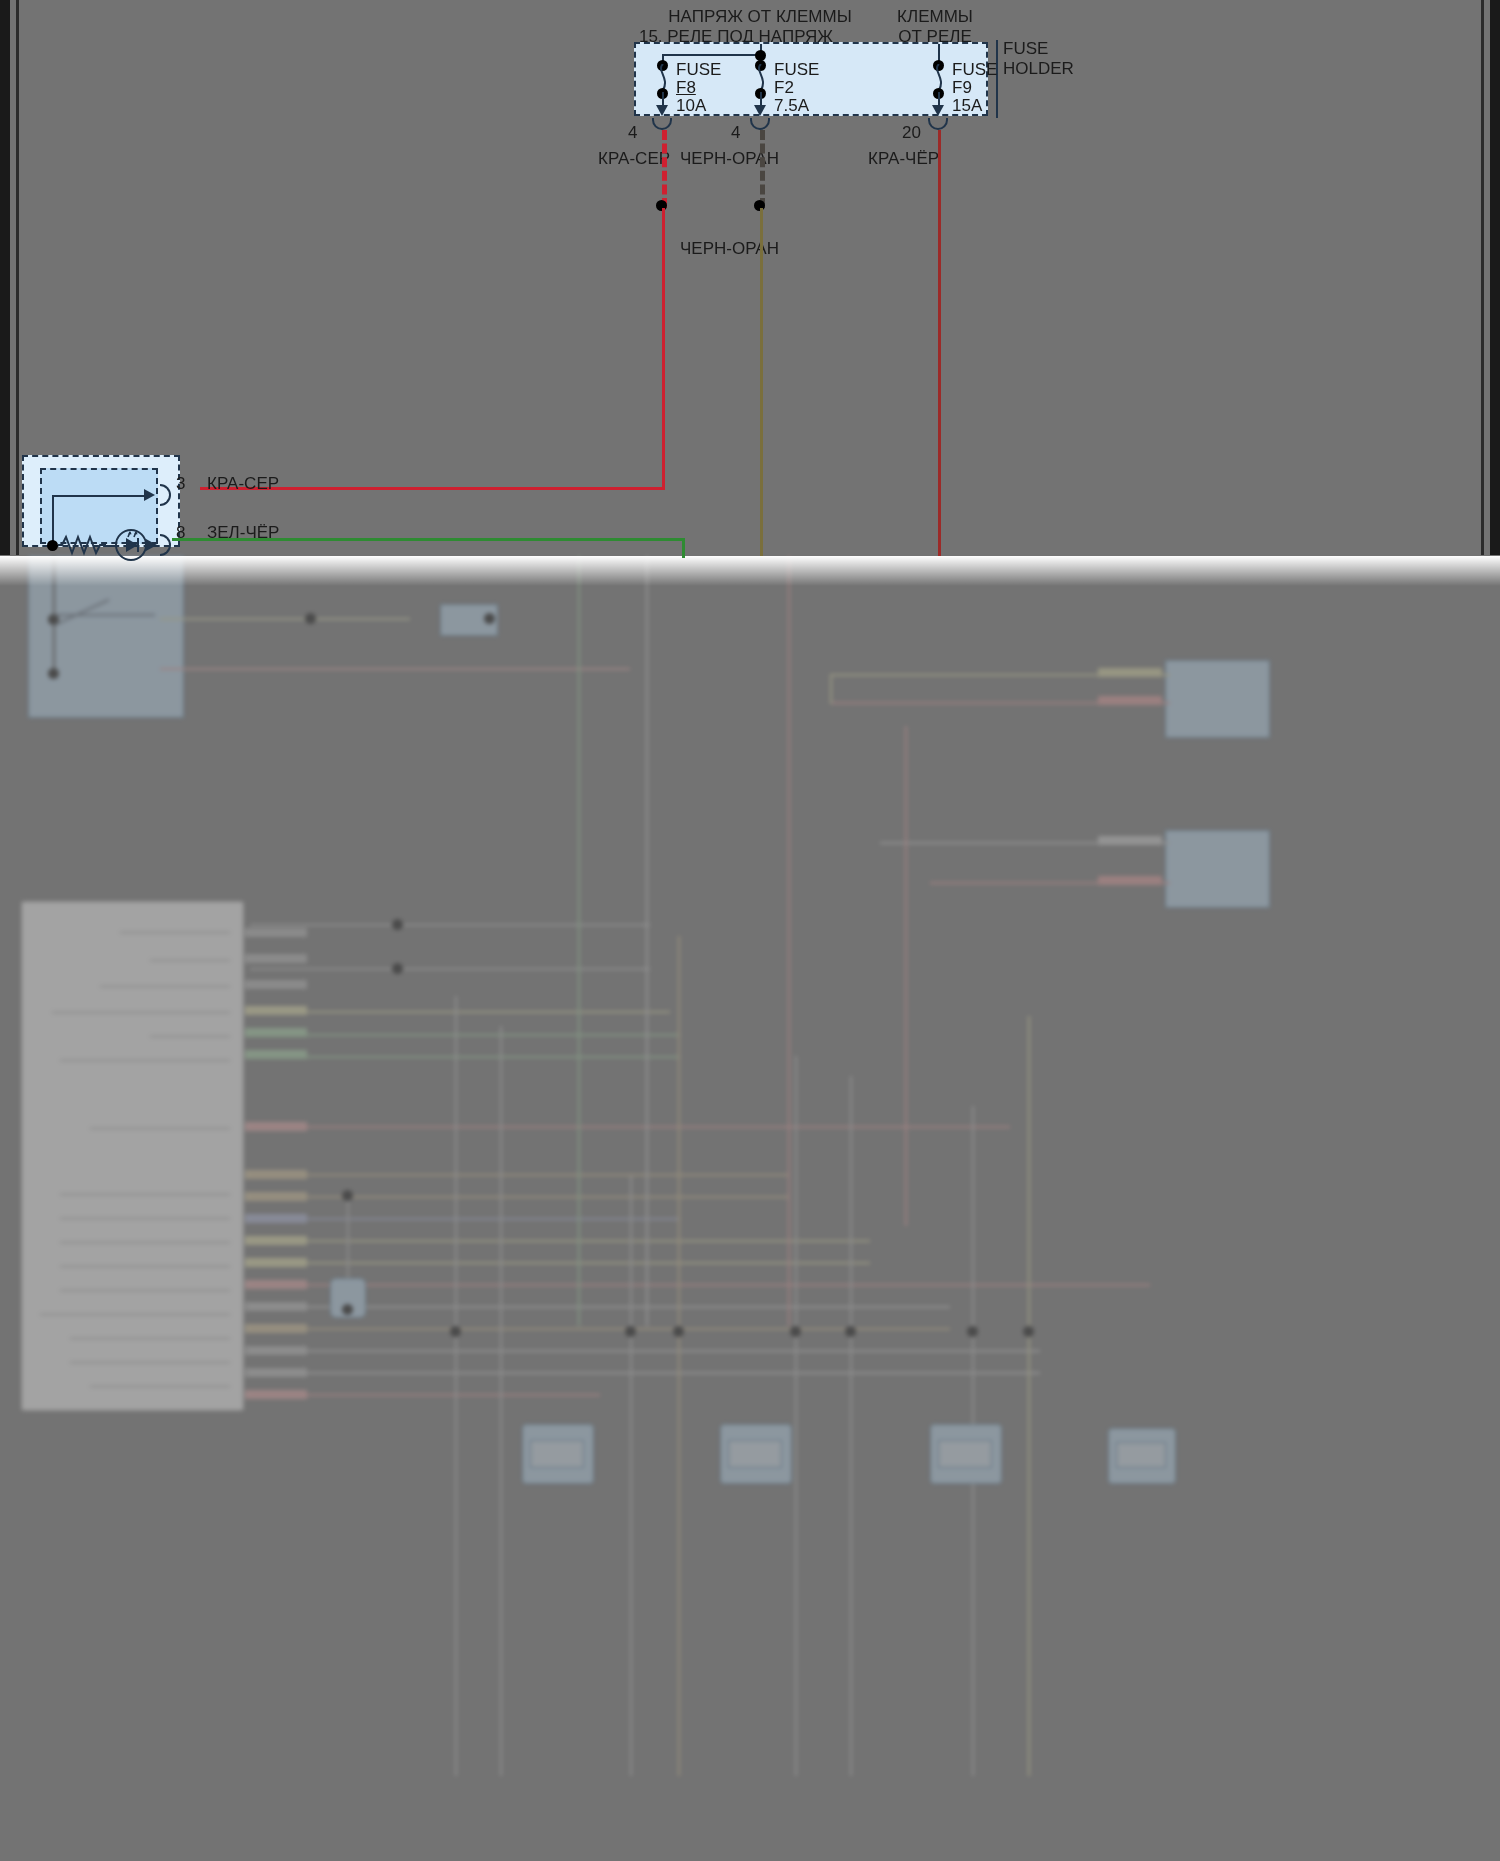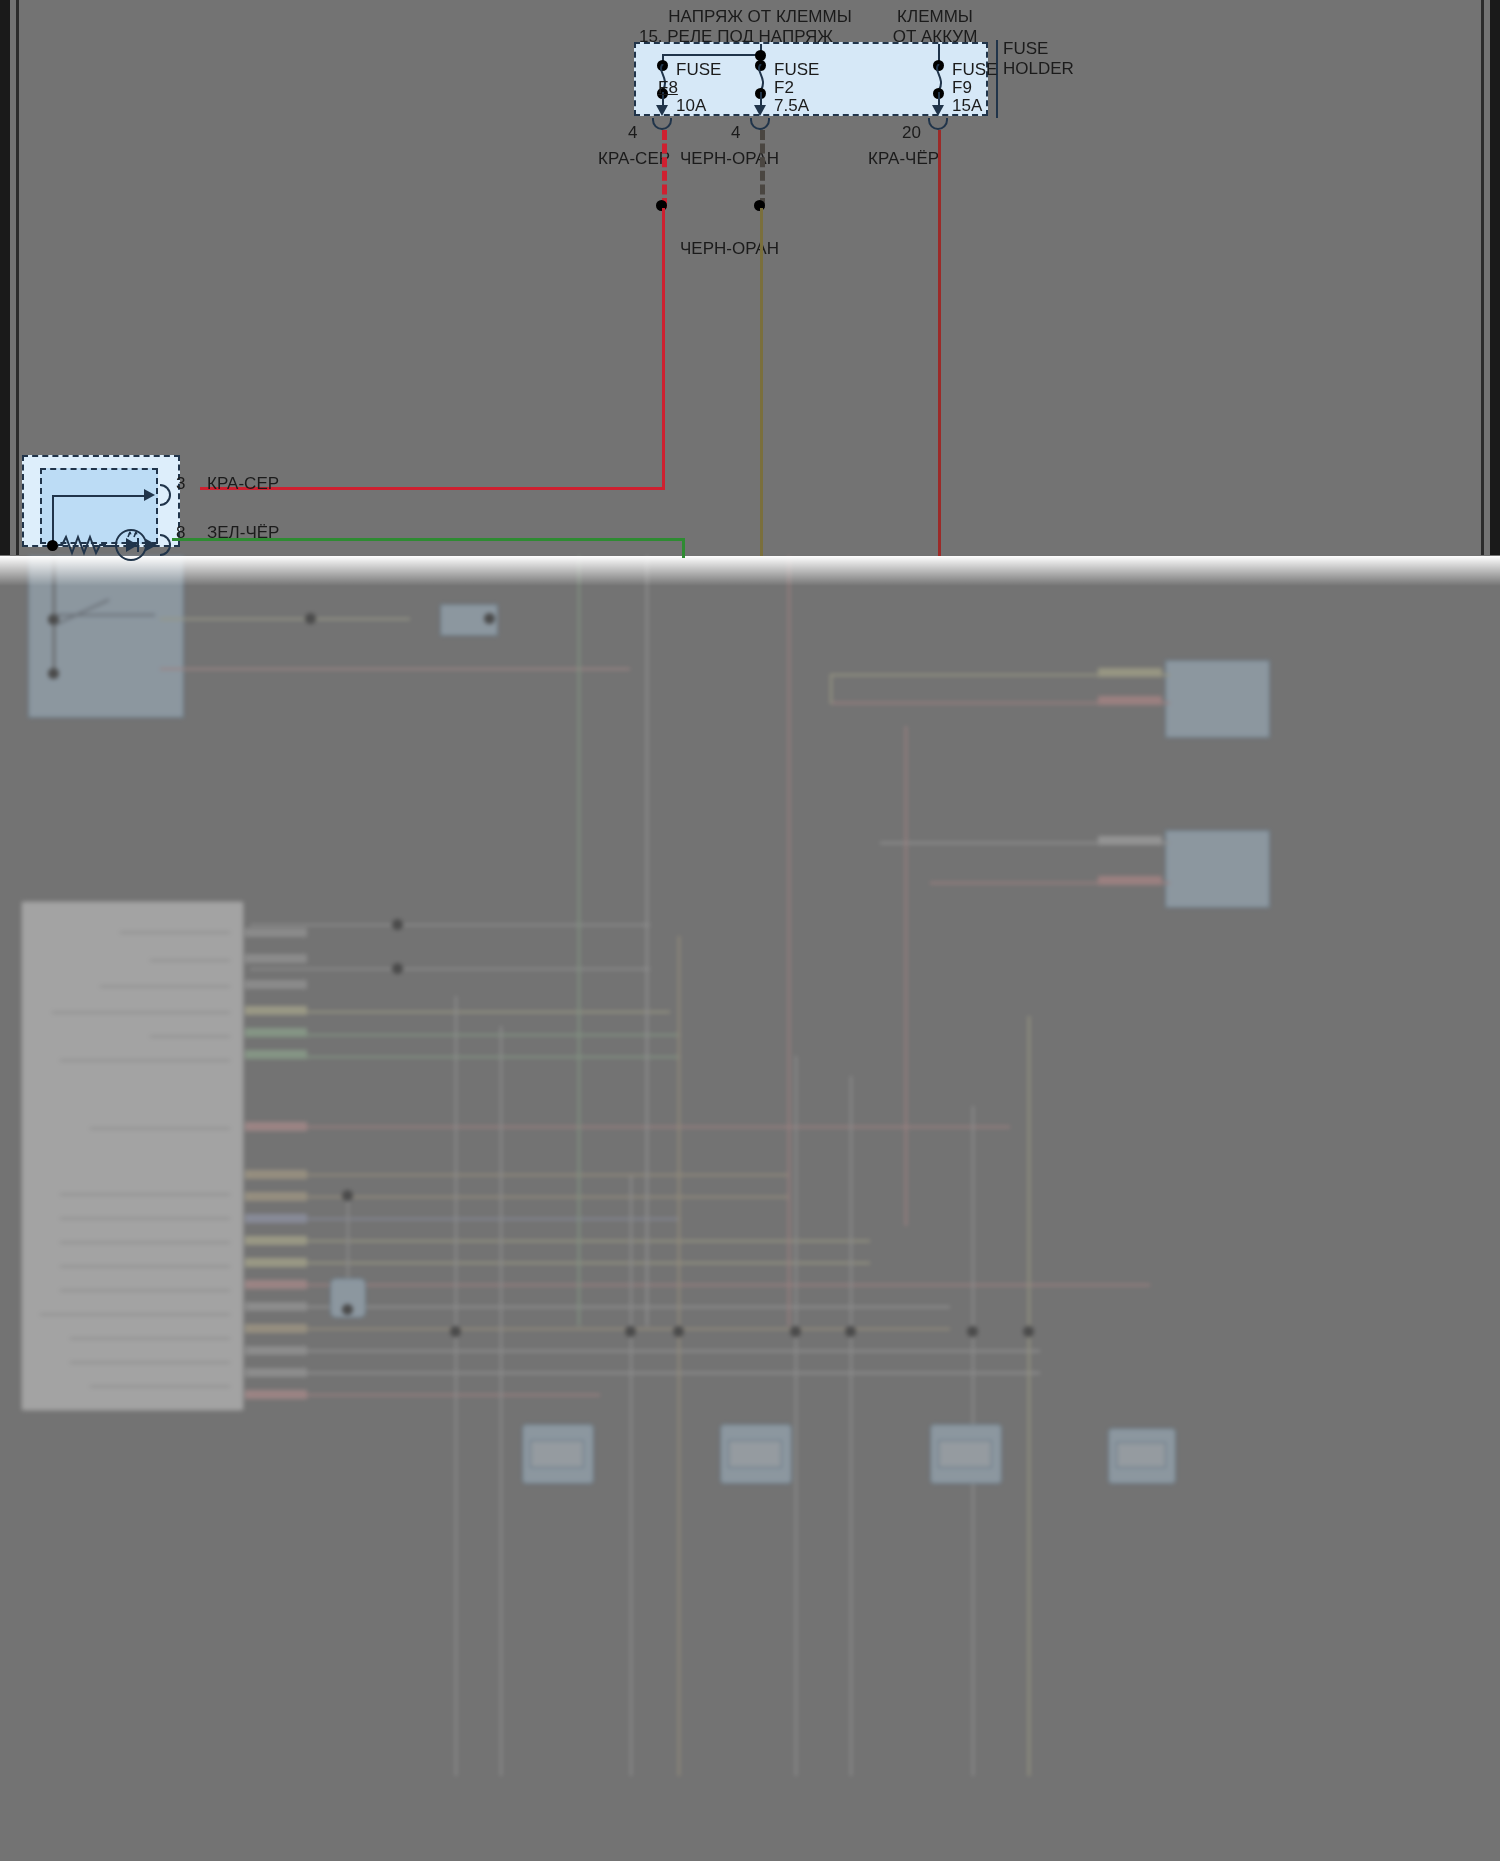--- a/index.html
+++ b/index.html
@@ -306,21 +306,21 @@
     <div class="lbl micro" style="left:26px; top:1228px; color:#cfcfcf;">&nbsp;</div>
   </div>
   <div id="faded-fadein"></div>
 
   <div class="sharp">
 
     <div class="lbl big center" style="left:760px; top:6px;">НАПРЯЖ ОТ КЛЕММЫ</div>
     <div class="lbl big center" style="left:736px; top:26px;">15, РЕЛЕ ПОД НАПРЯЖ</div>
 
     <div class="lbl big center" style="left:935px; top:6px;">КЛЕММЫ</div>
-    <div class="lbl big center" style="left:935px; top:26px;">ОТ АККУМ</div>
+    <div class="lbl big center" style="left:935px; top:26px;">ОТ РЕЛЕ</div>
 
     <div class="box-dashed" style="left:634px; top:42px; width:354px; height:74px;"></div>
 
     <div class="wire wire-v" style="left:996px; top:40px; height:78px; border-color:#20344a; border-left-width:2px;"></div>
     <div class="lbl big" style="left:1003px; top:38px;">FUSE</div>
     <div class="lbl big" style="left:1003px; top:58px;">HOLDER</div>
 
     <div class="wire wire-v" style="left:760px; top:44px; height:12px; border-color:#20344a;"></div>
     <div class="wire wire-h" style="left:662px; top:54px; width:100px; border-color:#20344a;"></div>
     <div class="wire wire-v" style="left:662px; top:54px; height:10px; border-color:#20344a;"></div>
@@ -329,21 +329,21 @@
     <div class="wire wire-v" style="left:938px; top:44px; height:22px; border-color:#20344a;"></div>
 
     <div class="node" style="left:657px; top:60px;"></div>
     <svg class="fuse-svg" style="left:654px; top:64px;" width="18" height="26" viewBox="0 0 18 26">
       <path d="M9 0 C 2 6, 16 14, 9 26" fill="none" stroke="#20344a" stroke-width="2"></path>
     </svg>
     <div class="node" style="left:657px; top:88px;"></div>
     <div class="wire wire-v" style="left:662px; top:92px; height:15px; border-color:#20344a;"></div>
     <div class="arrow-down" style="left:656px; top:105px;"></div>
     <div class="lbl big" style="left:676px; top:59px;">FUSE</div>
-    <div class="lbl big" style="left:658px; top:77px;text-decoration:underline;">F8</div>
+    <div class="lbl big" style="left:676px; top:77px;text-decoration:underline;">F8</div>
     <div class="lbl big" style="left:676px; top:95px;">10A</div>
 
     <div class="node" style="left:755px; top:60px;"></div>
     <svg class="fuse-svg" style="left:752px; top:64px;" width="18" height="26" viewBox="0 0 18 26">
       <path d="M9 0 C 2 6, 16 14, 9 26" fill="none" stroke="#20344a" stroke-width="2"></path>
     </svg>
     <div class="node" style="left:755px; top:88px;"></div>
     <div class="wire wire-v" style="left:760px; top:92px; height:15px; border-color:#20344a;"></div>
     <div class="arrow-down" style="left:754px; top:105px;"></div>
     <div class="lbl big" style="left:774px; top:59px;">FUSE</div>

